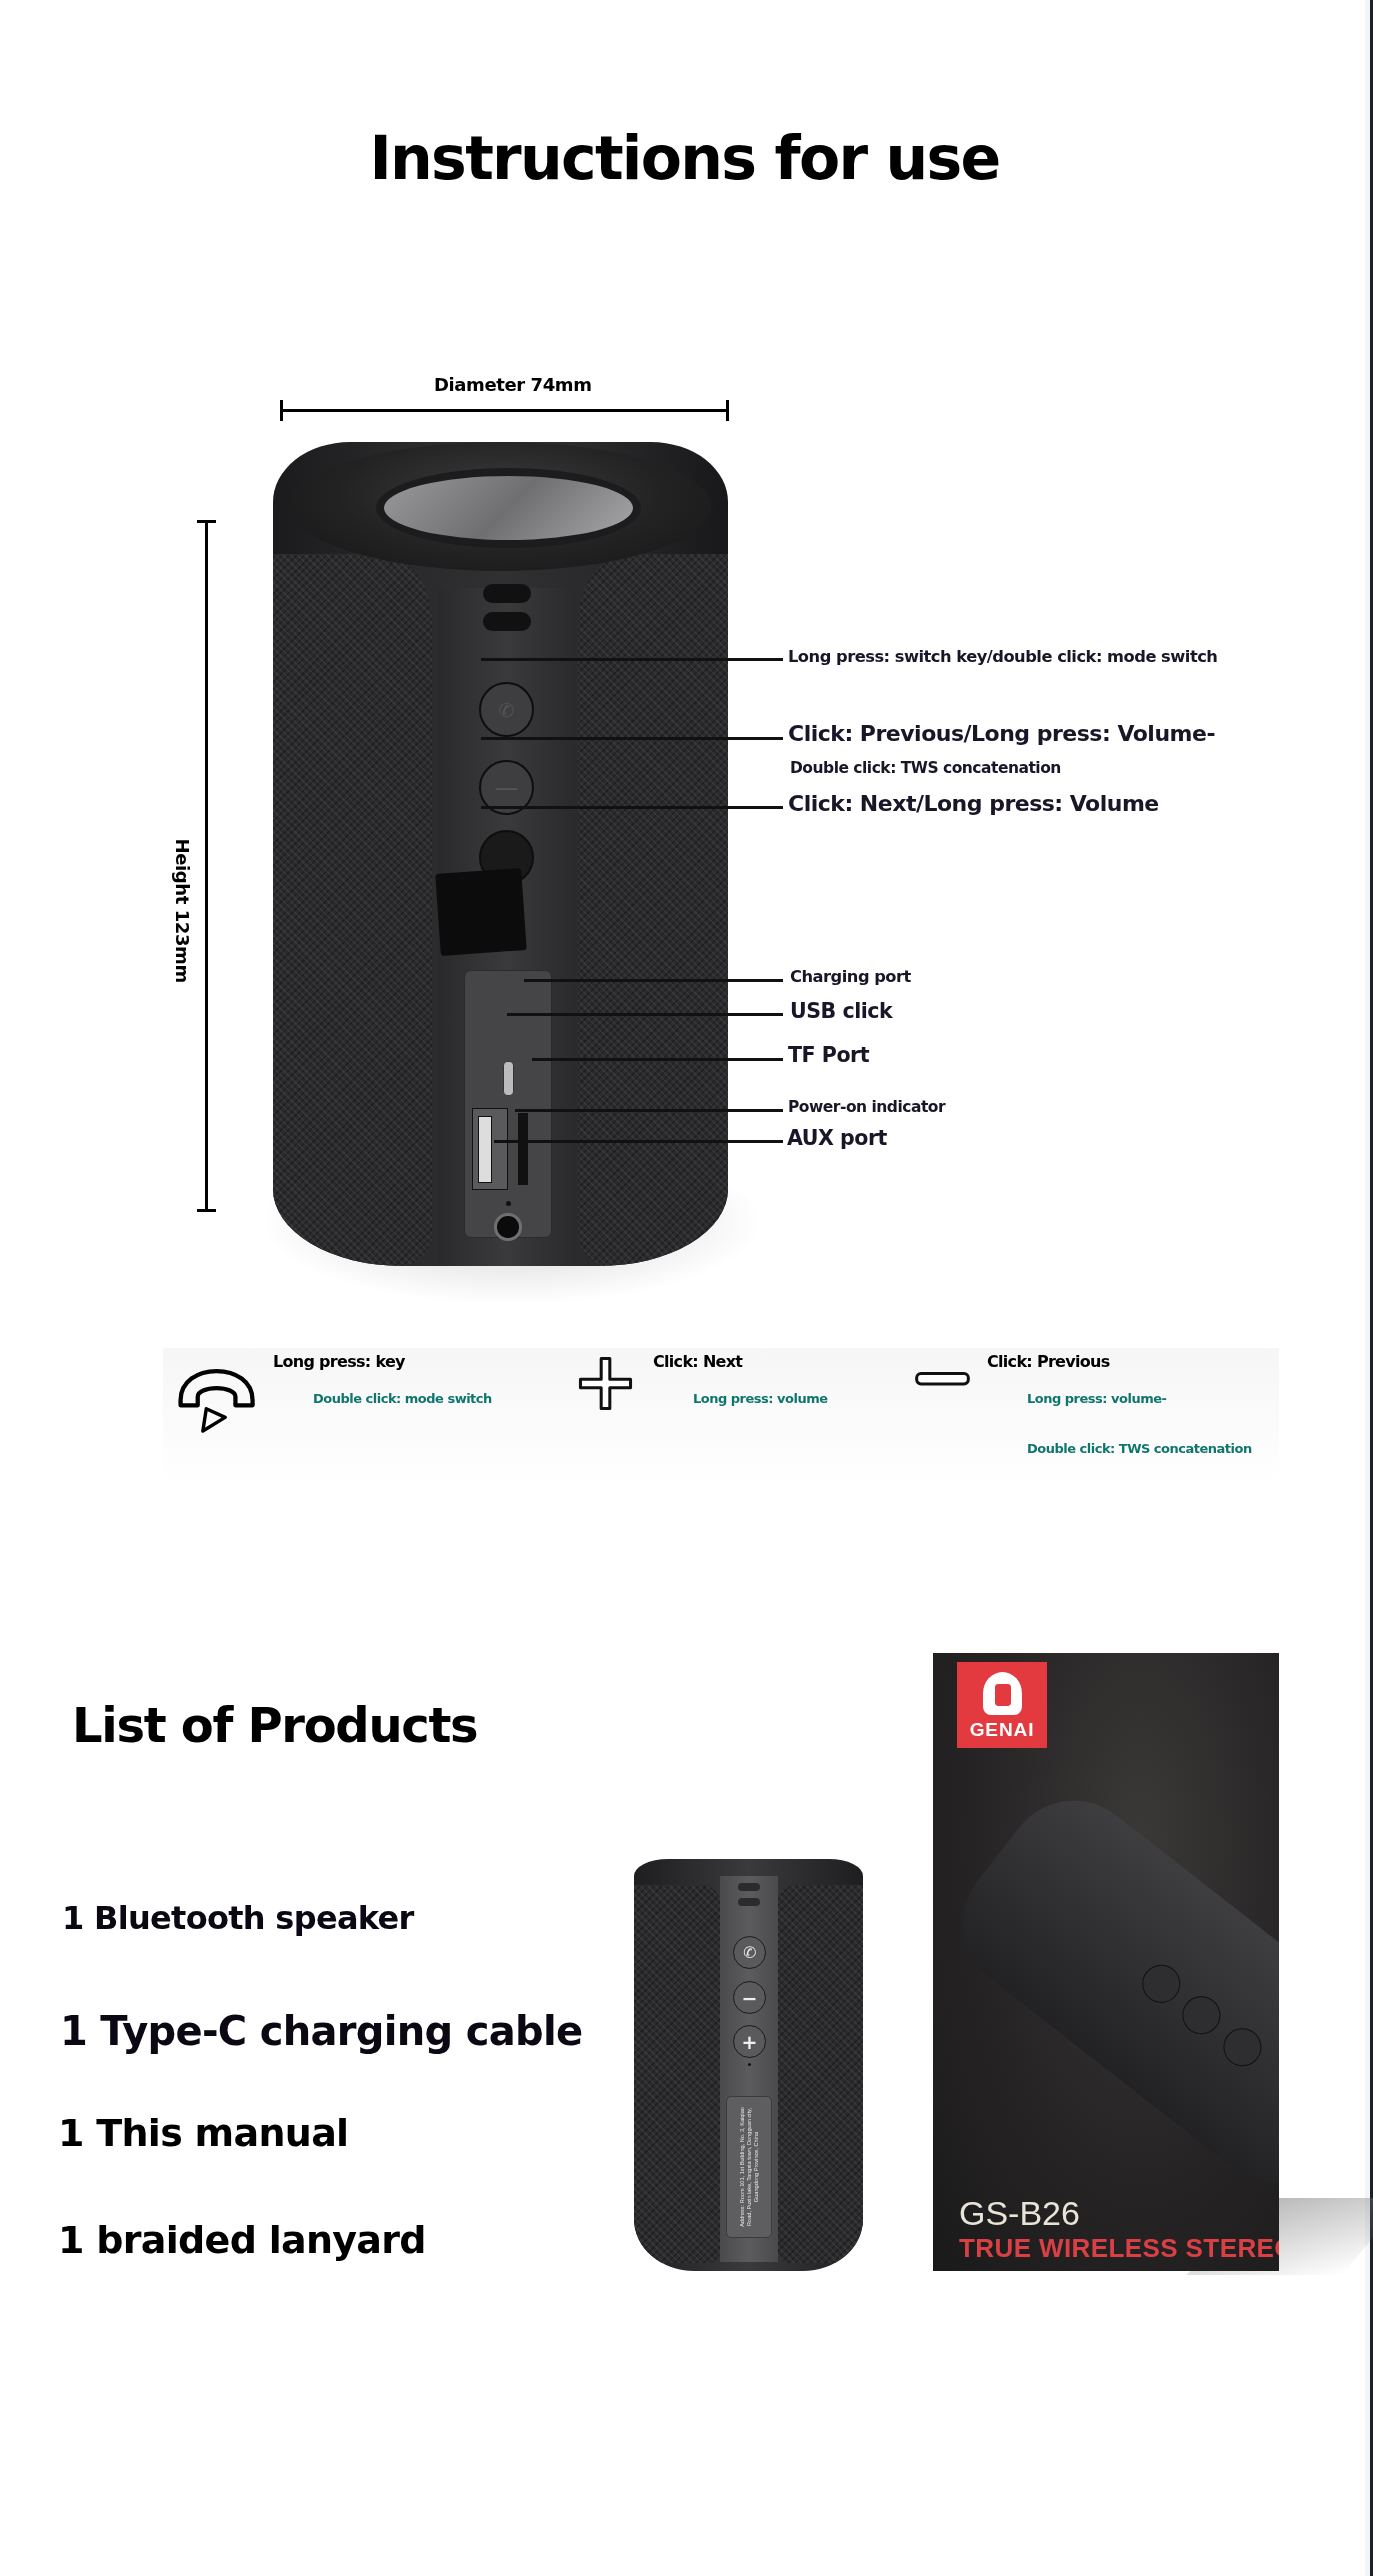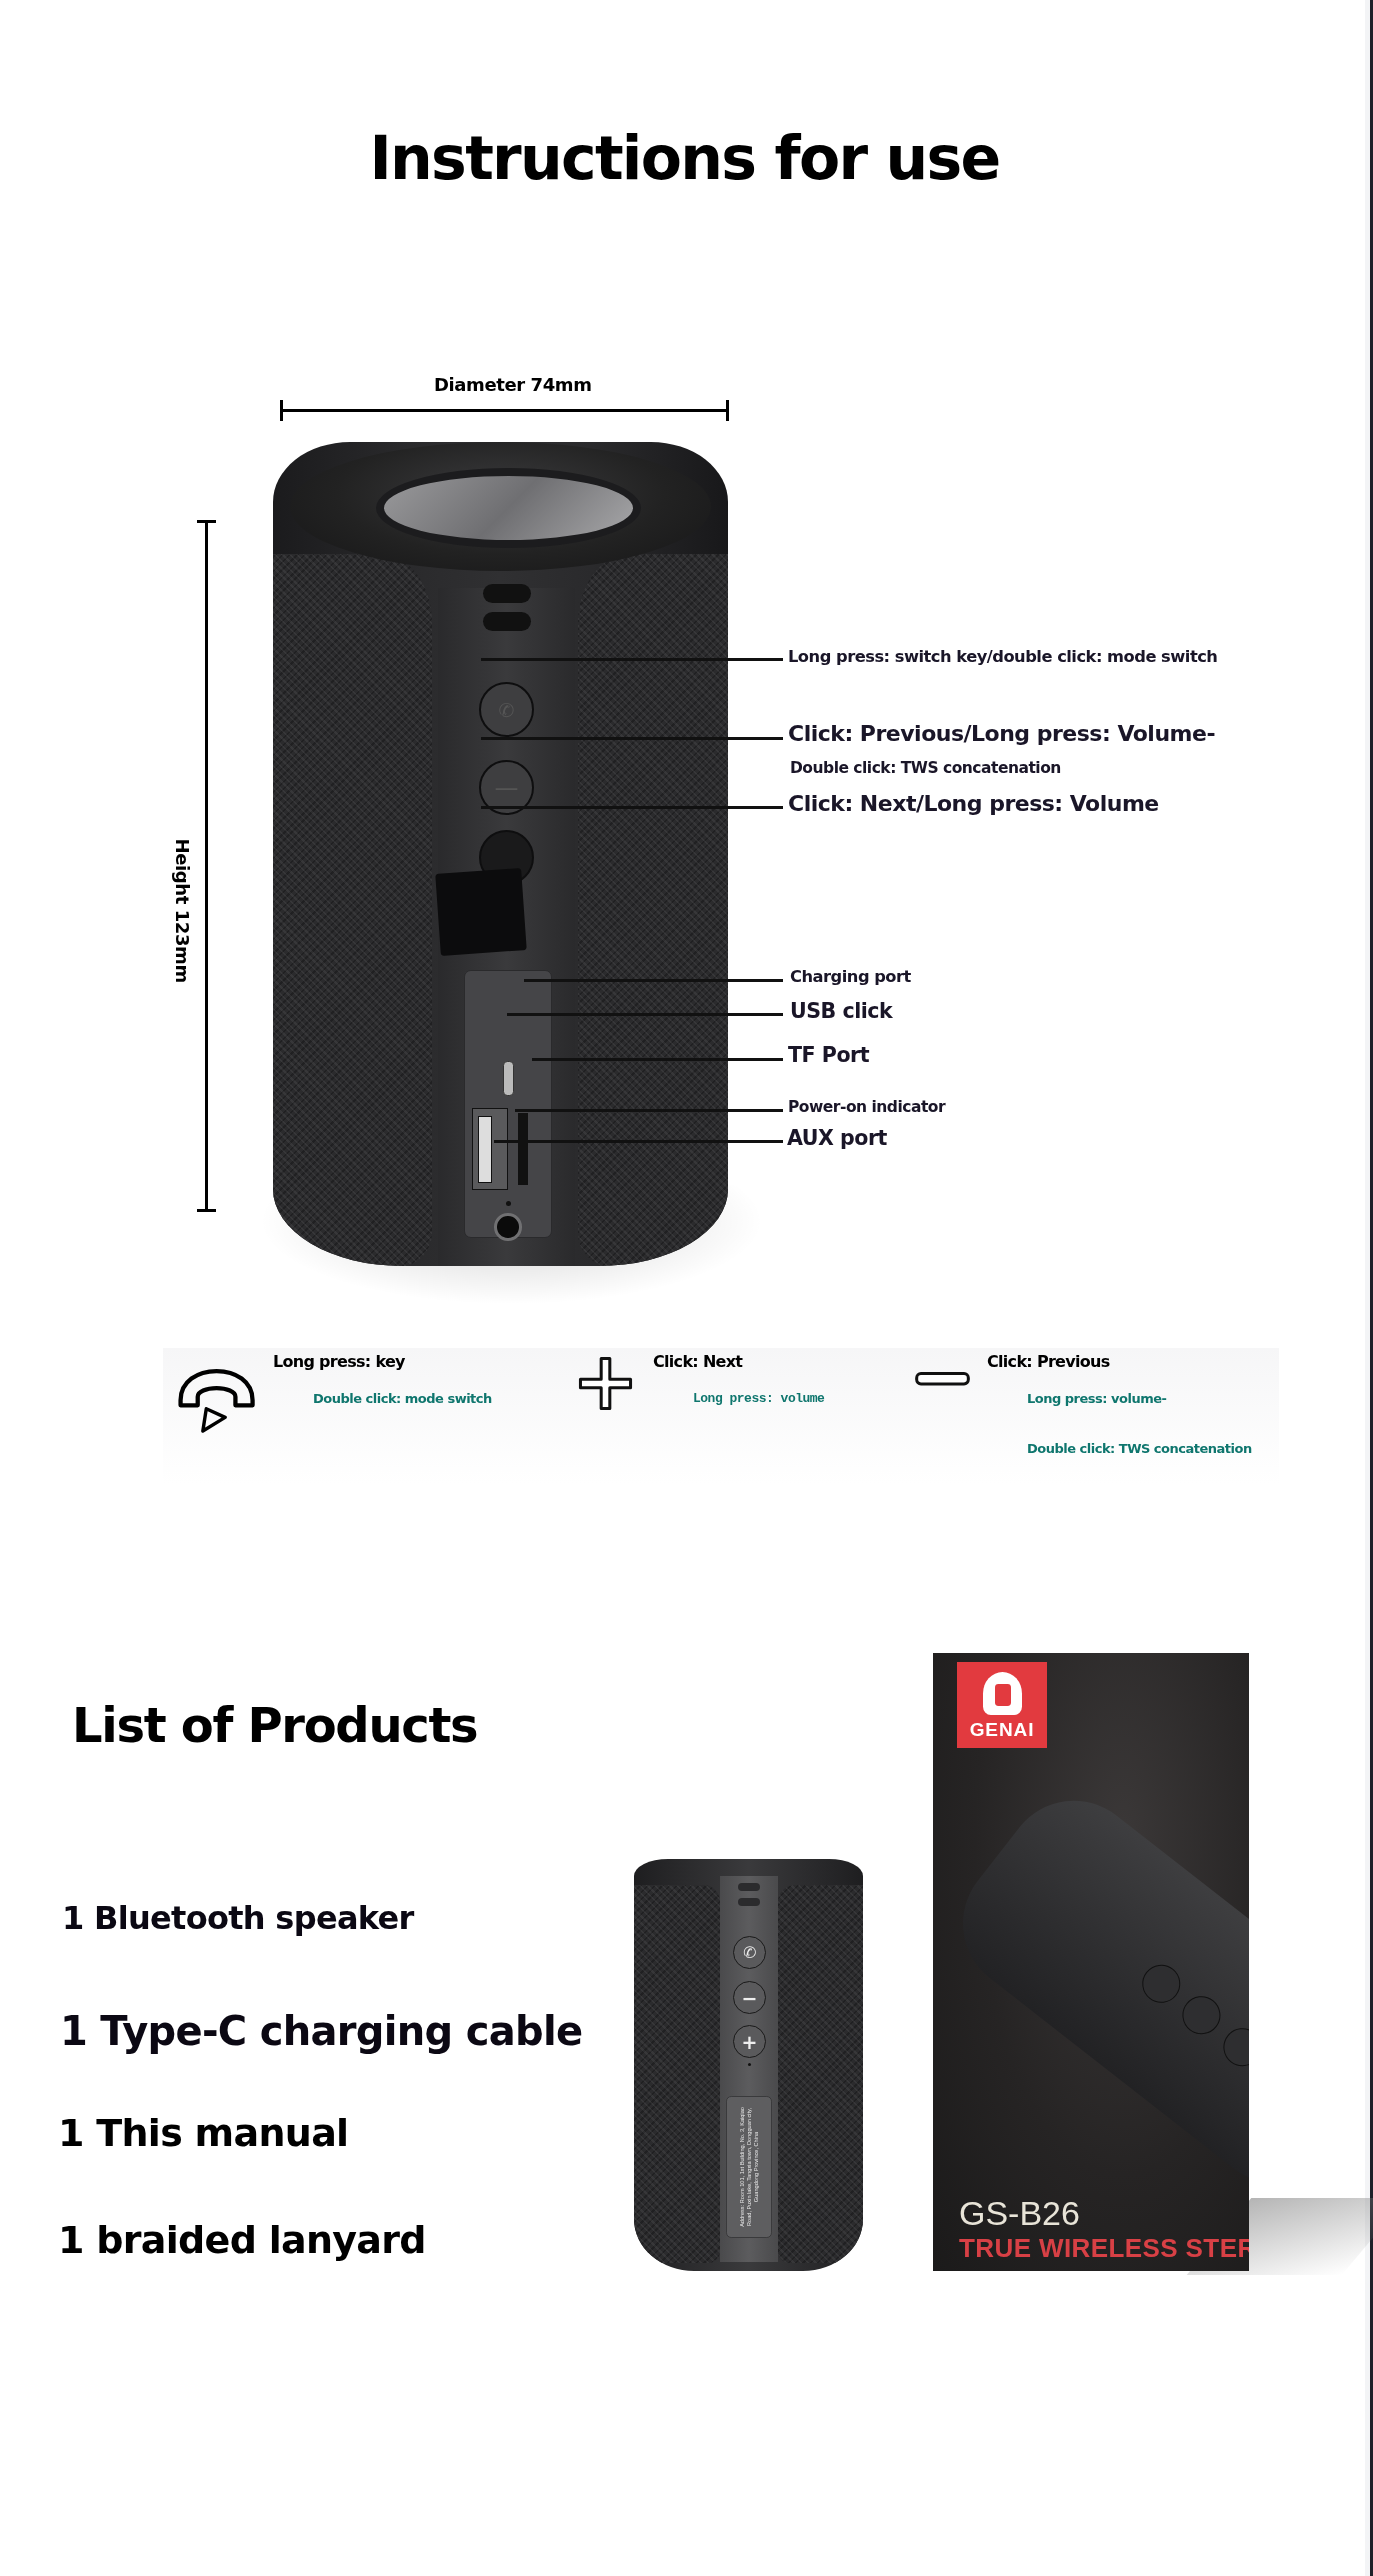--- a/index.html
+++ b/index.html
@@ -105,21 +105,21 @@
     .mini-vent { width: 22px; height: 8.6px; border-radius: 5.2px; background: #2b2b2d; }
     .mini-label { width: 46px; height: 142px; border: 1.7px solid #3a3a3c; border-radius: 5.2px; background: #5e5e60; box-sizing: border-box; overflow: hidden; }
     .mini-label-text {
       position: absolute; left: 50%; top: 50%; width: 129px;
       transform: translate(-50%, -50%) rotate(-90deg);
       font-size: 5.6px; line-height: 6.9px; color: #e8e8e8; text-align: center;
       font-family: "Liberation Sans", sans-serif;
     }
 
     .box {
-      left: 933px; top: 1653px; width: 316px; height: 618px;
+      left: 933px; top: 1653px; width: 346px; height: 618px;
       background:
         radial-gradient(ellipse at 60% 30%, #3b3838 0%, #262424 55%, #1b1a1a 100%);
       overflow: hidden;
     }
     .box-shadow { left: 1219px; top: 2198px; width: 155px; height: 77px;
       background: linear-gradient(160deg, rgba(120,120,120,0.55), rgba(200,200,200,0)); transform: skewX(-40deg); }
     .logo-box { left: 24px; top: 8.6px; width: 90px; height: 86px; background: #e23a3f; }
     .logo-mark { left: 26px; top: 10.3px; width: 39px; height: 43px; border-radius: 50% 50% 20% 20%;
       background: #fff; }
     .logo-mark-inner { left: 12px; top: 12px; width: 15.5px; height: 22px; background: #e23a3f; border-radius: 3.4px; }
@@ -218,21 +218,21 @@
 </div>
 <div class="abs leg-title" style="left:273px; top:1352px;">Long press: key</div>
 <div class="abs leg-sub" style="left:273px; top:1391px;">Double click: mode switch</div>
 
 <div class="abs" style="left:577px; top:1355px; width:57px; height:57px;">
   <svg width="57" height="57" viewBox="0 0 66 66">
     <path d="M28 4 H38 V28 H62 V38 H38 V62 H28 V38 H4 V28 H28 Z" fill="#fff" stroke="#111" stroke-width="3.5" stroke-linejoin="round"></path>
   </svg>
 </div>
 <div class="abs leg-title" style="left:653px; top:1352px;">Click: Next</div>
-<div class="abs leg-sub" style="left:653px; top:1391px;font-family:Liberation Mono, monospace;">Long press: volume</div>
+<div class="abs leg-sub" style="left:653px; top:1391px;">Long press: volume</div>
 
 <div class="abs" style="left:914px; top:1371px; width:57px; height:15.5px;">
   <svg width="57" height="15.5" viewBox="0 0 66 18">
     <rect x="3" y="3" width="60" height="12" rx="5" fill="#fff" stroke="#111" stroke-width="3.5"></rect>
   </svg>
 </div>
 <div class="abs leg-title" style="left:987px; top:1352px;">Click: Previous</div>
 <div class="abs leg-sub" style="left:987px; top:1391px;">Long press: volume-</div>
 <div class="abs leg-sub" style="left:987px; top:1441px;">Double click: TWS concatenation</div>
 

